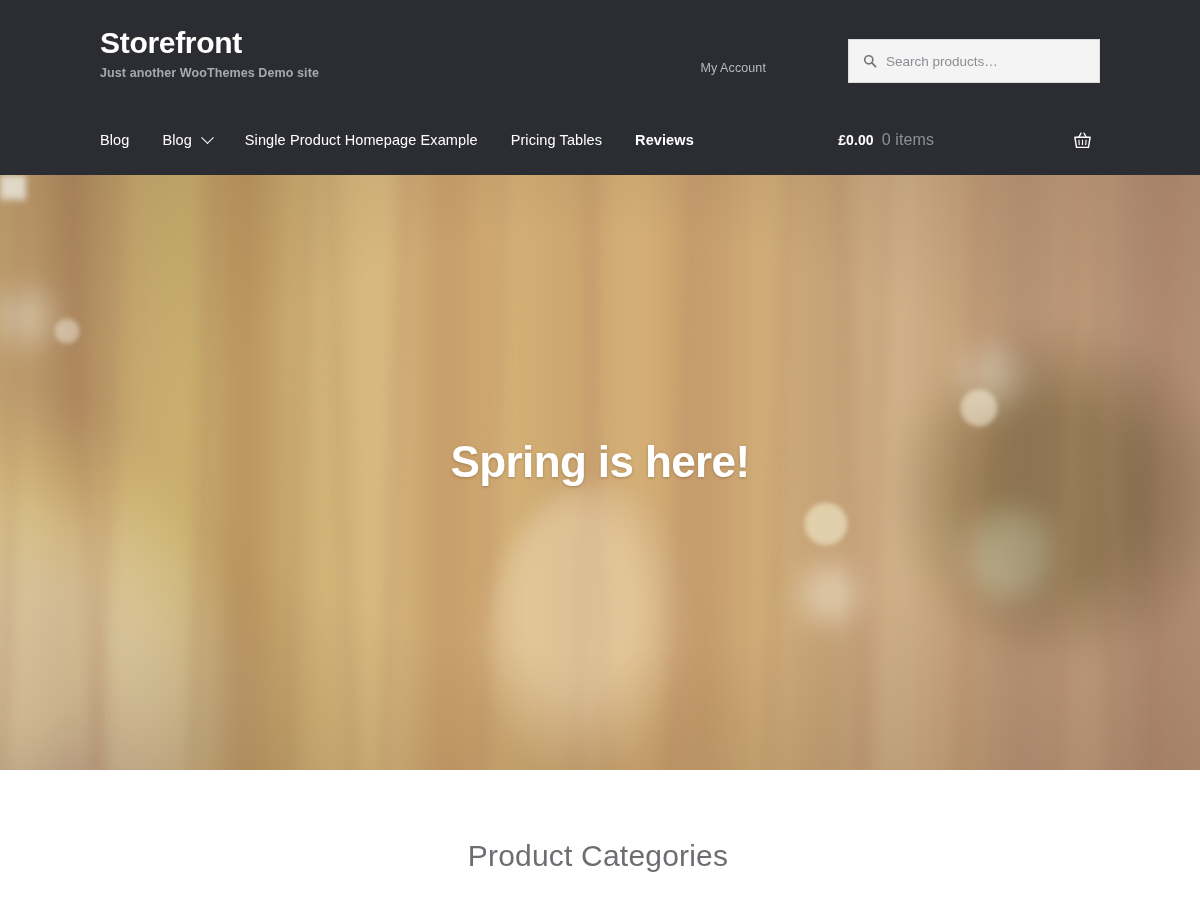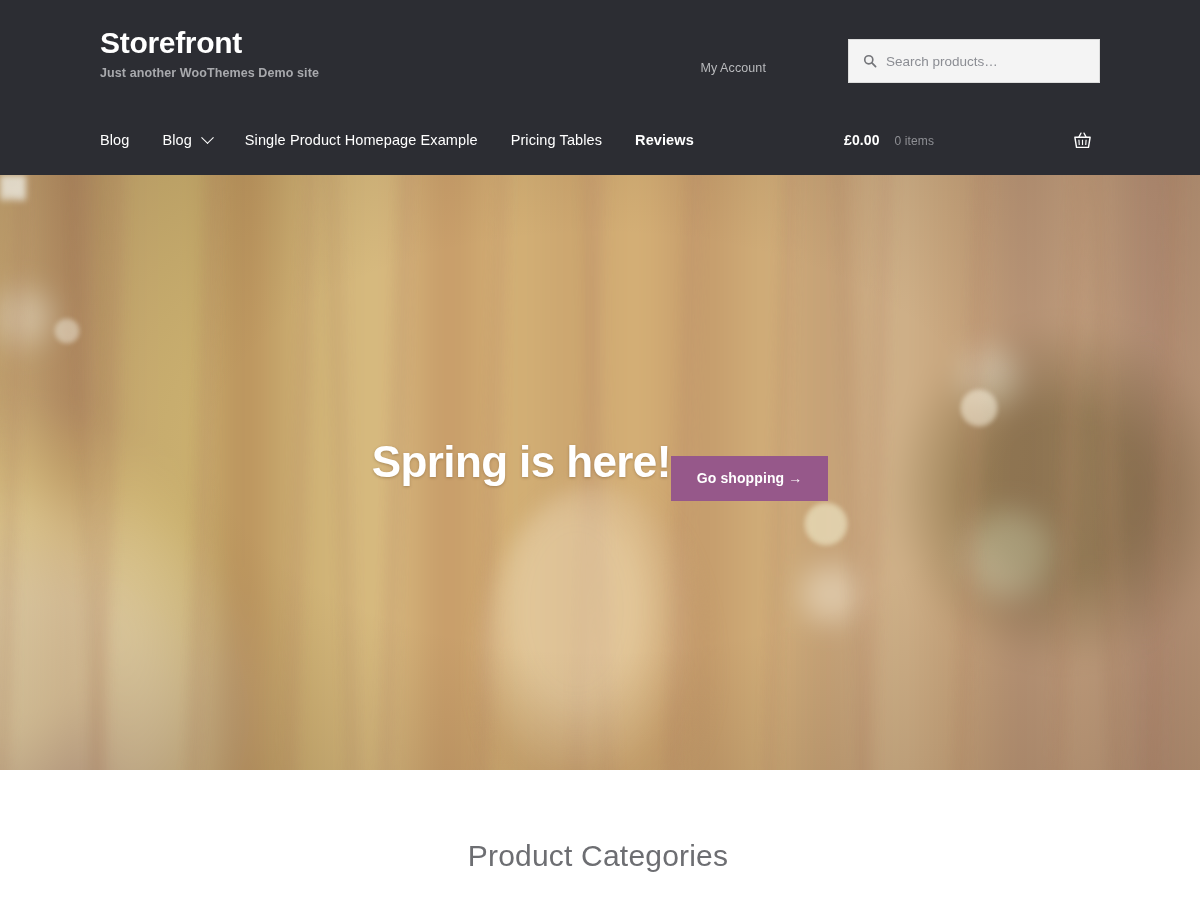--- a/index.html
+++ b/index.html
@@ -153,23 +153,23 @@
   }
 
   .cart-amount {
     font-size: 14px;
     color: #ffffff;
     font-weight: bold;
     letter-spacing: 0.1px;
   }
 
   .cart-count {
-    font-size: 12px;
+    font-size: 16px;
     color: #8f9095;
-    margin-left: 15px;
+    margin-left: 8px;
     letter-spacing: 0.1px;
   }
 
   .cart-basket-icon {
     width: 19px;
     height: 19px;
     margin-left: 139px;
     display: block;
   }
 
@@ -286,21 +286,21 @@
   }
 
   .hero-content {
     position: absolute;
     left: 50%;
     top: 0;
     transform: translateX(-50%);
     width: 1000px;
     height: 595px;
     display: flex;
-    flex-direction: row;
+    flex-direction: column;
     align-items: center;
     justify-content: center;
     text-align: center;
     padding-bottom: 20px;
   }
 
   .hero-title {
     font-size: 44px;
     font-weight: bold;
     color: #ffffff;
@@ -418,20 +418,19 @@
   <div class="hero-strands"></div>
   <div class="hero-beads"></div>
   <div class="hero-glass"></div>
   <div class="hero-bokeh-a"></div>
   <div class="hero-bokeh-b"></div>
   <div class="hero-bokeh-c"></div>
   <div class="hero-vignette"></div>
 
   <div class="hero-content">
     <h1 class="hero-title">Spring is here!</h1>
-    <a class="hero-button" href="#">Go shopping →</a>
   </div>
 </section>
 
 <section class="categories-section">
   <h2 class="section-title">Product Categories</h2>
 
 </section>
 
 </body></html>

